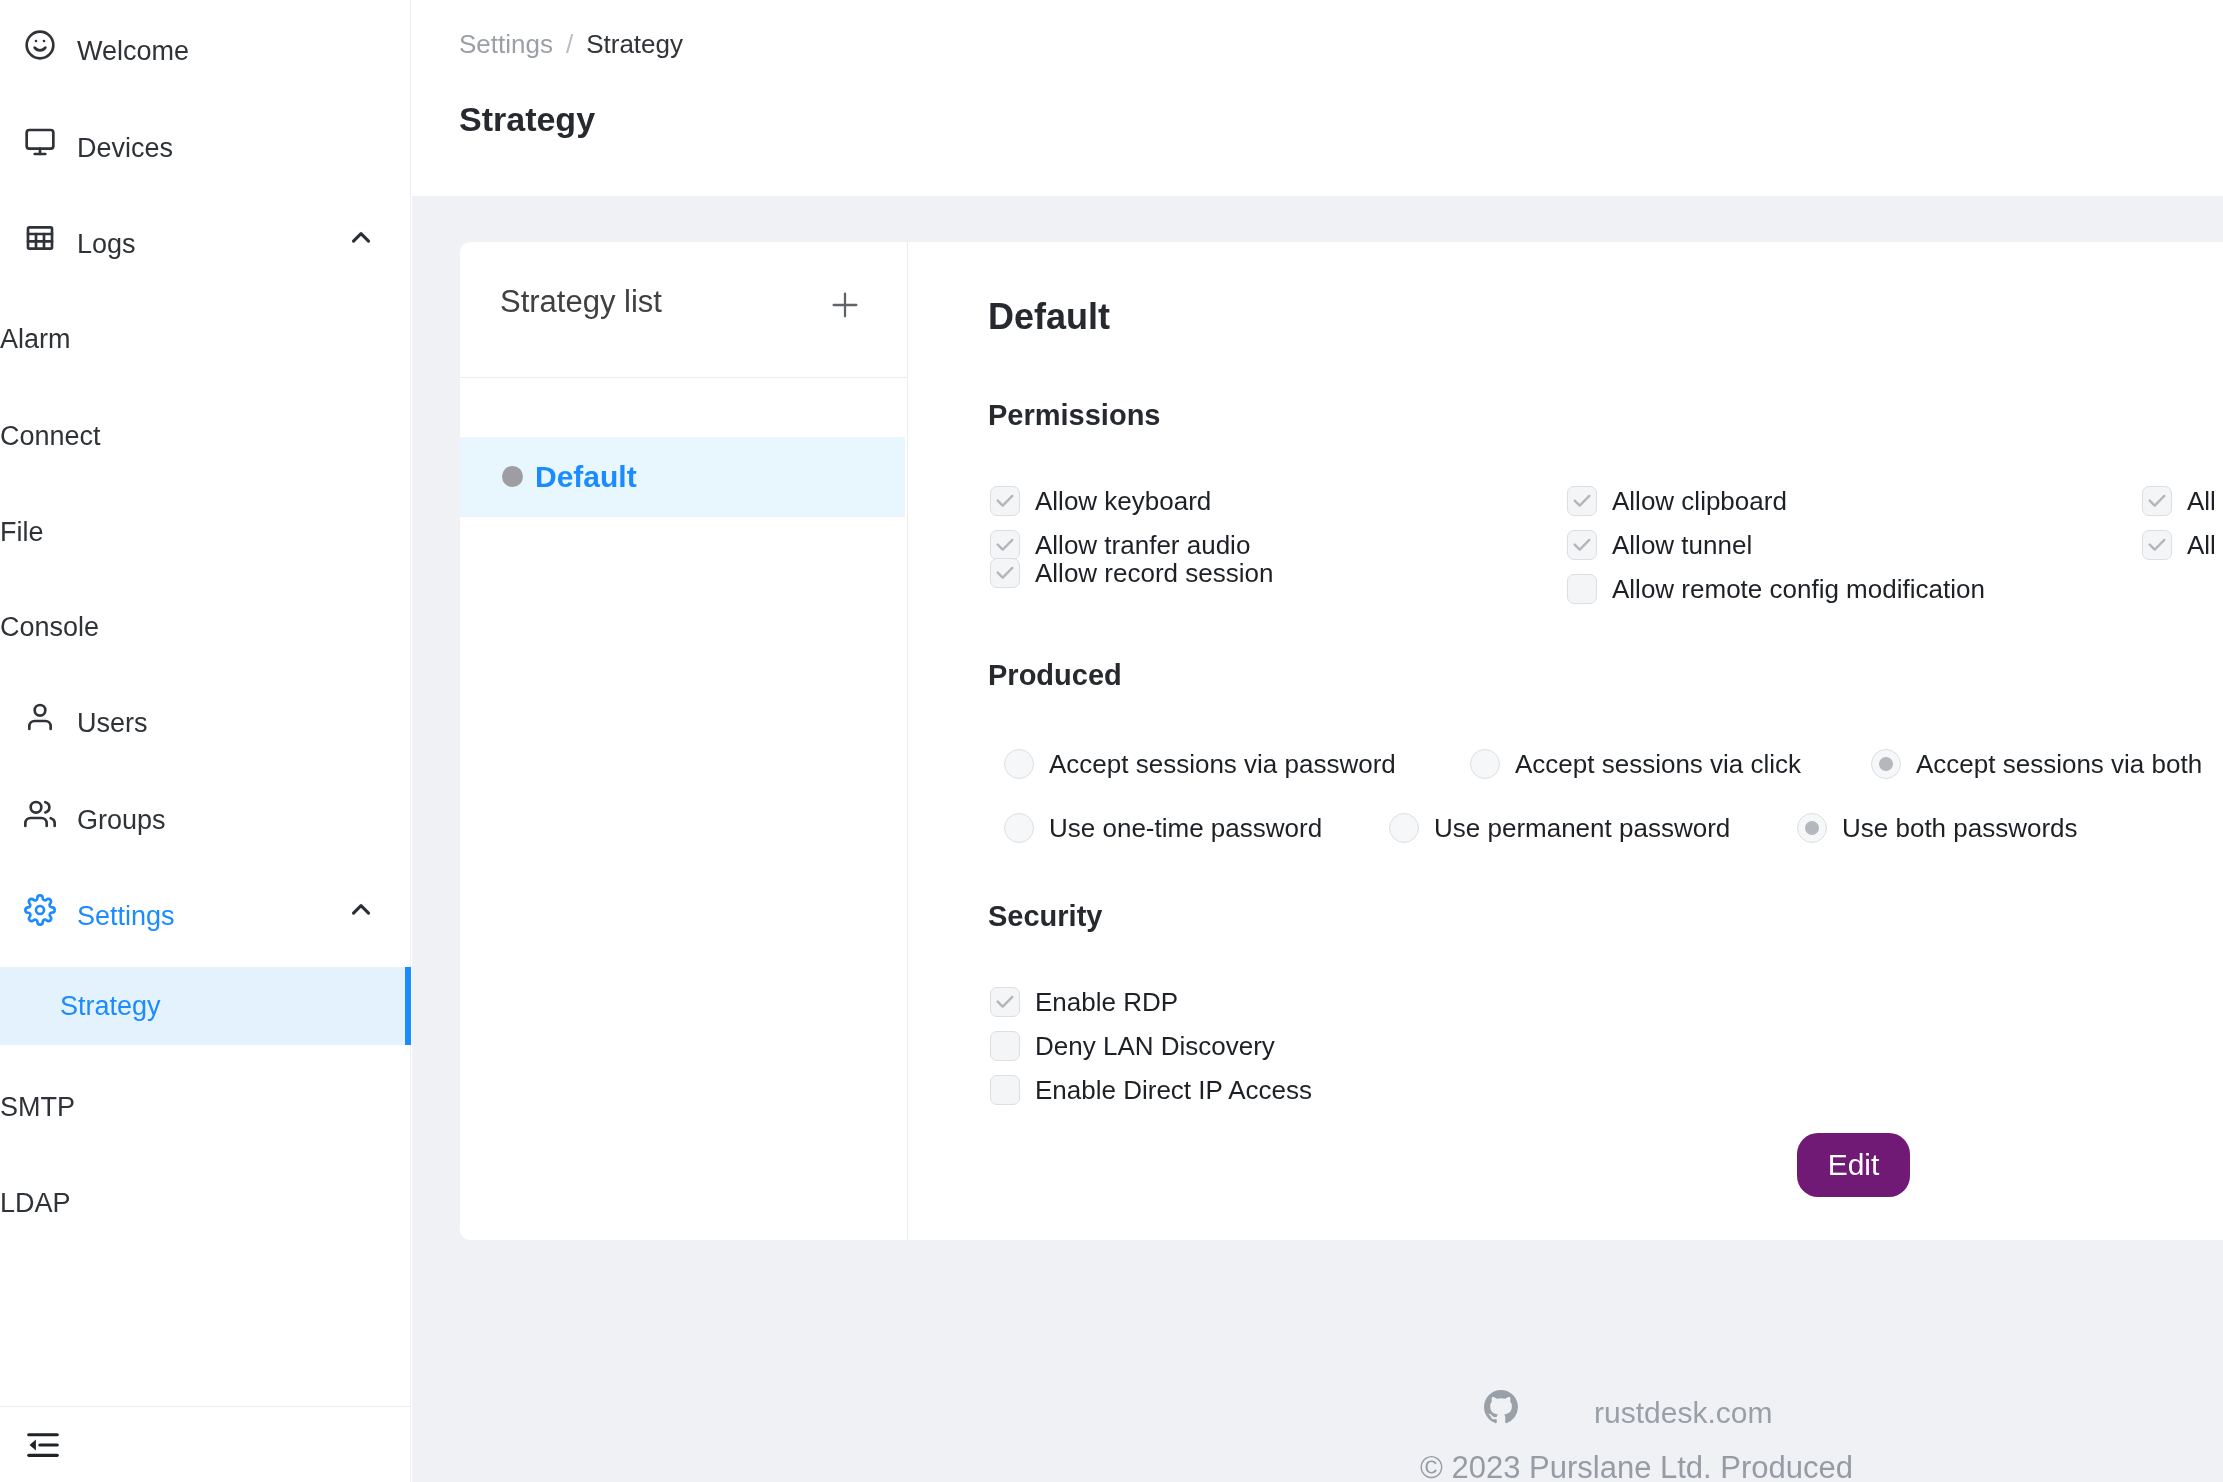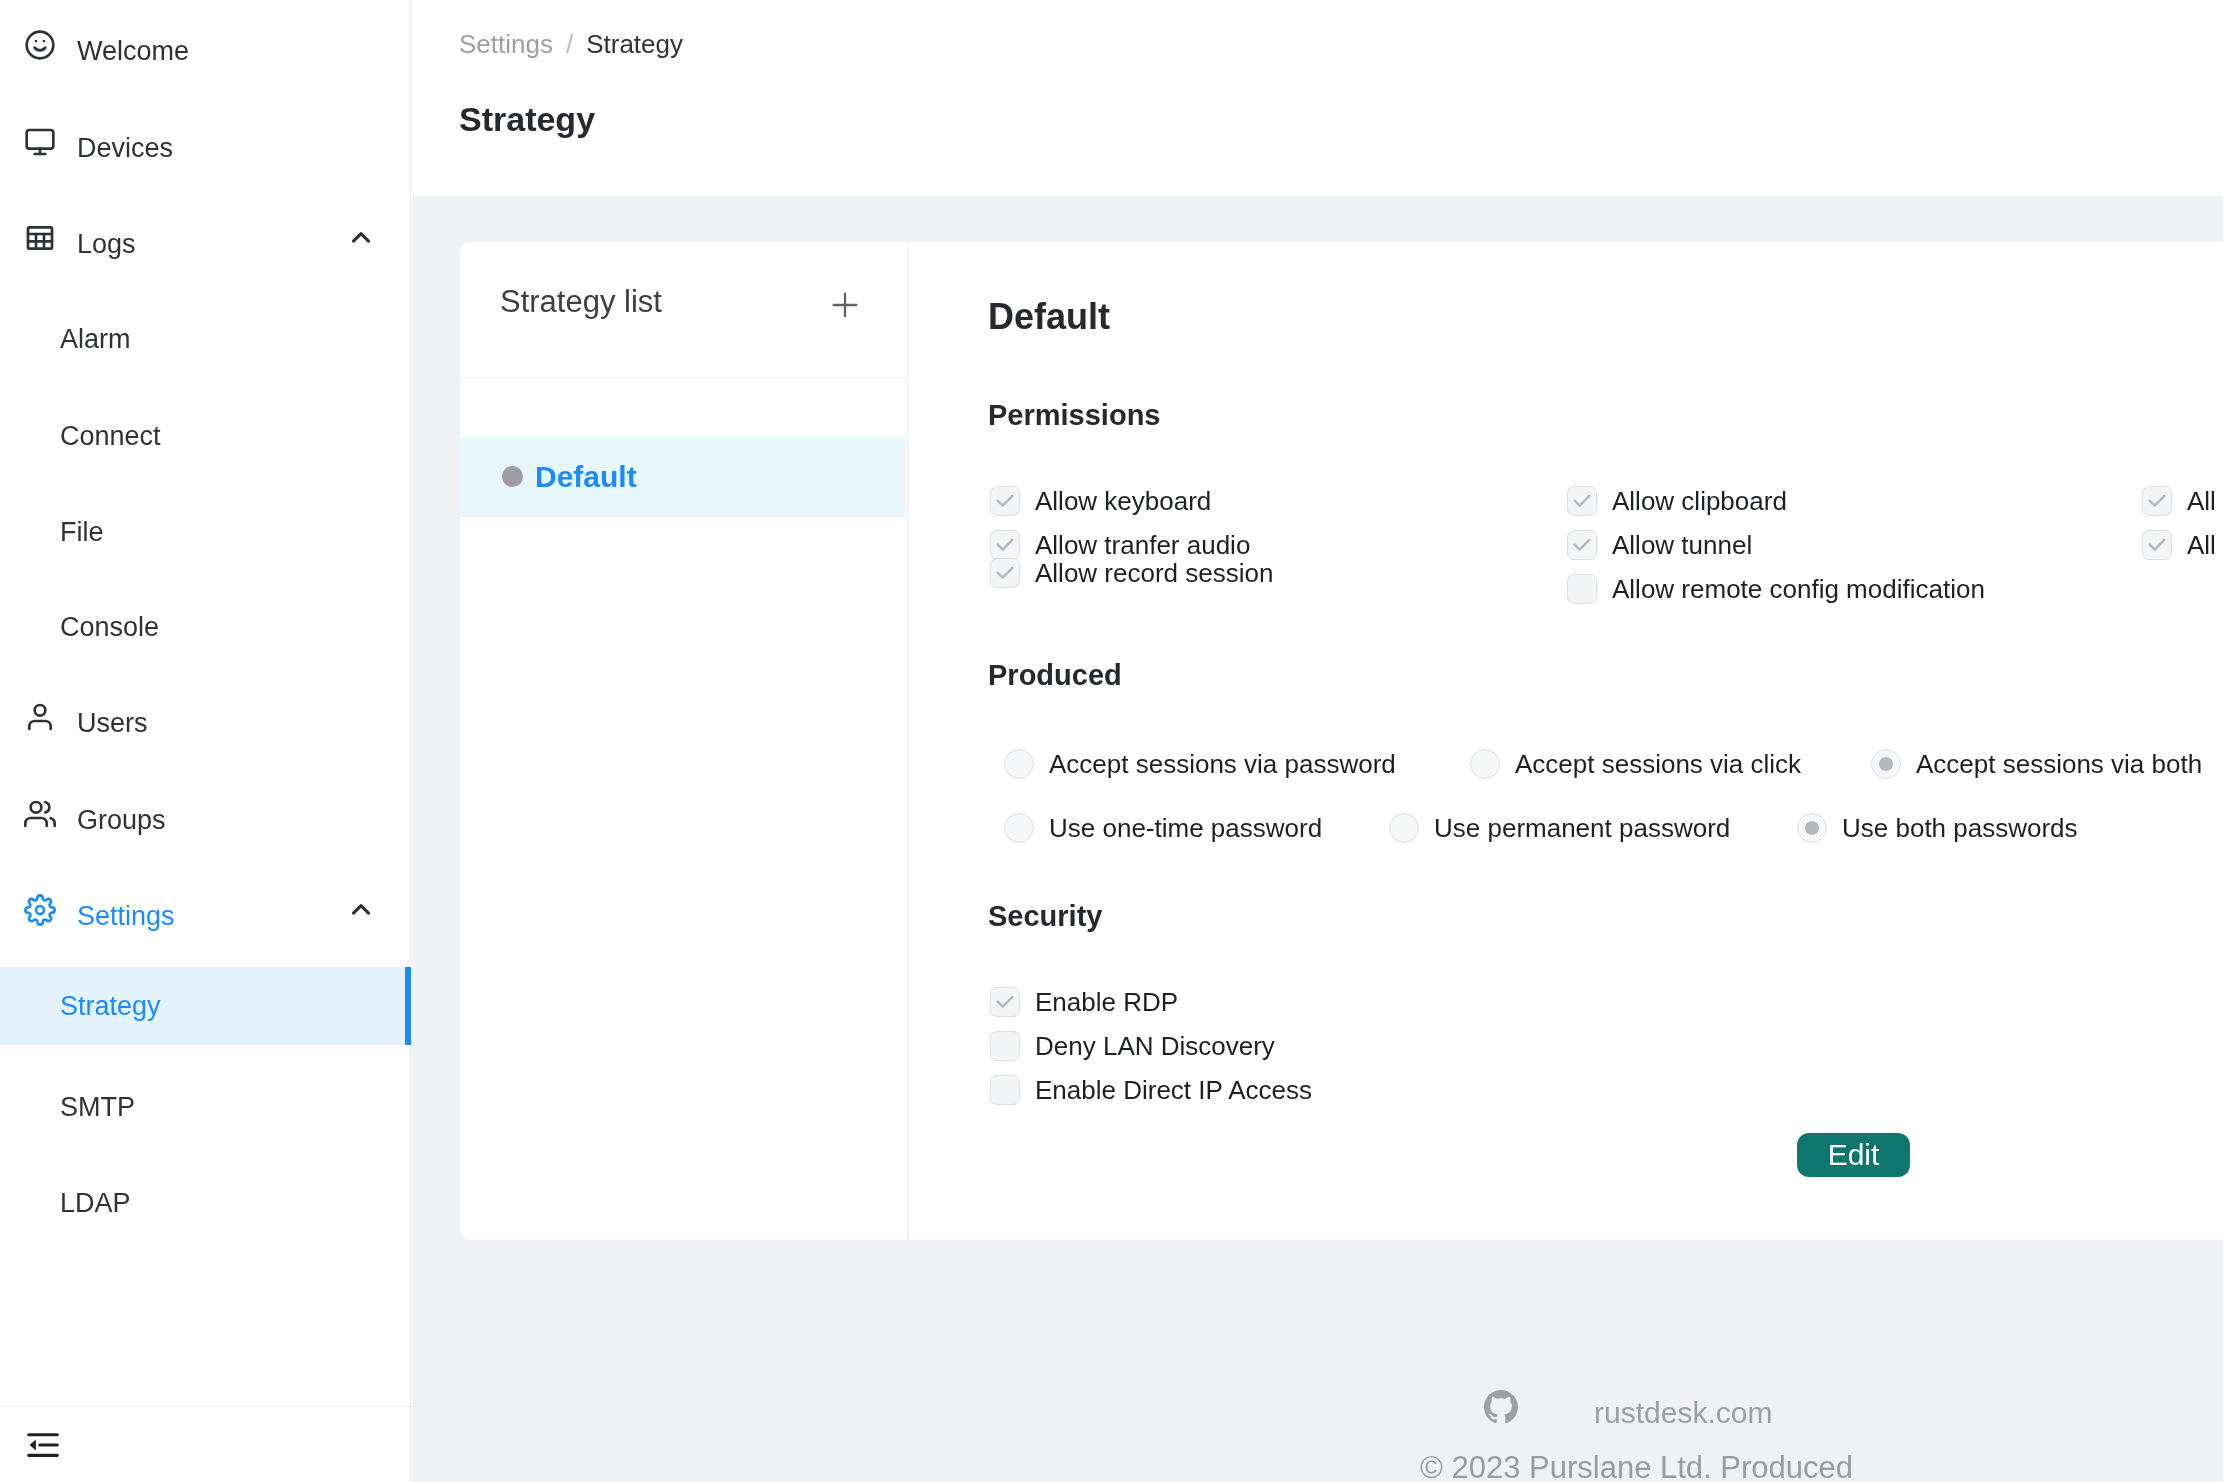--- a/index.html
+++ b/index.html
@@ -4,21 +4,21 @@
 <style>
   *{margin:0;padding:0;box-sizing:border-box}
   html,body{width:2223px;height:1482px;overflow:hidden;background:#fff;
     font-family:"Liberation Sans","DejaVu Sans",sans-serif;position:relative}
 
   
   .sidebar{position:absolute;left:0;top:0;width:411px;height:1482px;background:#fff;
     border-right:1px solid #ebedf0;z-index:5}
   .side-item{position:absolute;width:410px;height:44px;display:flex;align-items:flex-end;cursor:pointer}
   .side-item.lvl1{padding-left:77px}
-  .side-item.lvl2{padding-left:60px}
+  .side-item.lvl2{}
   .sicon{position:absolute;left:24px;top:50%;transform:translateY(-50%);width:32px;height:32px;color:#2f3338}
   .sicon svg{width:32px;height:32px;display:block}
   .slabel{font-size:27px;color:#2f3338;white-space:nowrap}
   .schev{position:absolute;left:346px;top:50%;transform:translateY(-50%);width:30px;height:30px;color:#2c3036}
   .schev svg{width:30px;height:30px;display:block}
   .side-item.blue .slabel,.side-item.blue .sicon{color:#1a8cff}
   .active-sub{position:absolute;top:967px;height:78px;width:411px;background:#e4f2fd;
     border-right:6px solid #1a8cff;display:flex;align-items:center;padding-left:60px;cursor:pointer}
   .active-sub .slabel{color:#1a8cff}
   .side-divider{position:absolute;left:0;top:1406px;width:411px;height:1px;background:#ebedf0}
@@ -51,22 +51,22 @@
   .sec-title{position:absolute;left:528px;font-size:29px;font-weight:600;color:#26292e}
   .opt{position:absolute;display:flex;align-items:center;gap:15px;height:30px;cursor:pointer}
   .olbl{font-size:26px;color:#1d2126;white-space:nowrap}
   .cb{width:30px;height:30px;border:1px solid #dbdee3;border-radius:7px;background:#f4f5f7;flex:none;
     display:flex;align-items:center;justify-content:center}
   .cb svg{width:22px;height:22px;display:none;color:#b3b6ba}
   .opt[data-checked="true"] .cb svg{display:block}
   .radio{width:30px;height:30px;border:1px solid #dbdee3;border-radius:50%;background:#f6f7f9;flex:none;position:relative}
   .opt[data-checked="true"] .radio::after{content:"";position:absolute;left:7px;top:7px;width:14px;height:14px;
     border-radius:50%;background:#b4b7bc}
-  .edit-btn{position:absolute;left:1337px;top:891px;width:113px;height:44px;background:#0f766e;border:none;
-    border-radius:12px;color:#fff;font-size:30px;font-family:inherit;cursor:pointer}
+  .edit-btn{position:absolute;left:1337px;top:891px;width:113px;height:64px;background:#701a75;border:none;
+    border-radius:21px;color:#fff;font-size:30px;font-family:inherit;cursor:pointer}
 
   
   .footer-git{position:absolute;left:1484px;top:1390px;width:34px;height:34px;color:#9aa0a8;cursor:pointer;z-index:3}
   .footer-git svg{width:34px;height:34px}
   .footer-site{position:absolute;left:1594px;top:1396px;font-size:30px;color:#9aa0a8;cursor:pointer;z-index:3}
   .footer-copy{position:absolute;left:1420px;top:1450px;font-size:31px;color:#979ca4;white-space:nowrap;z-index:3}
 </style>
 </head>
 <body>
 

